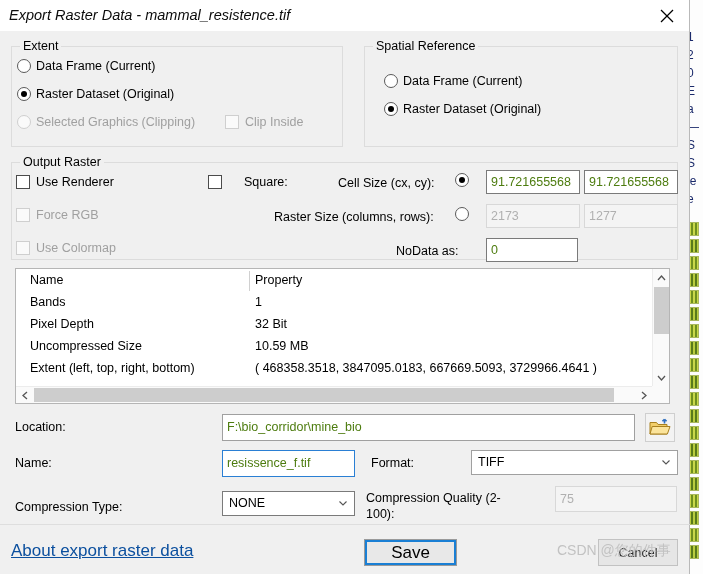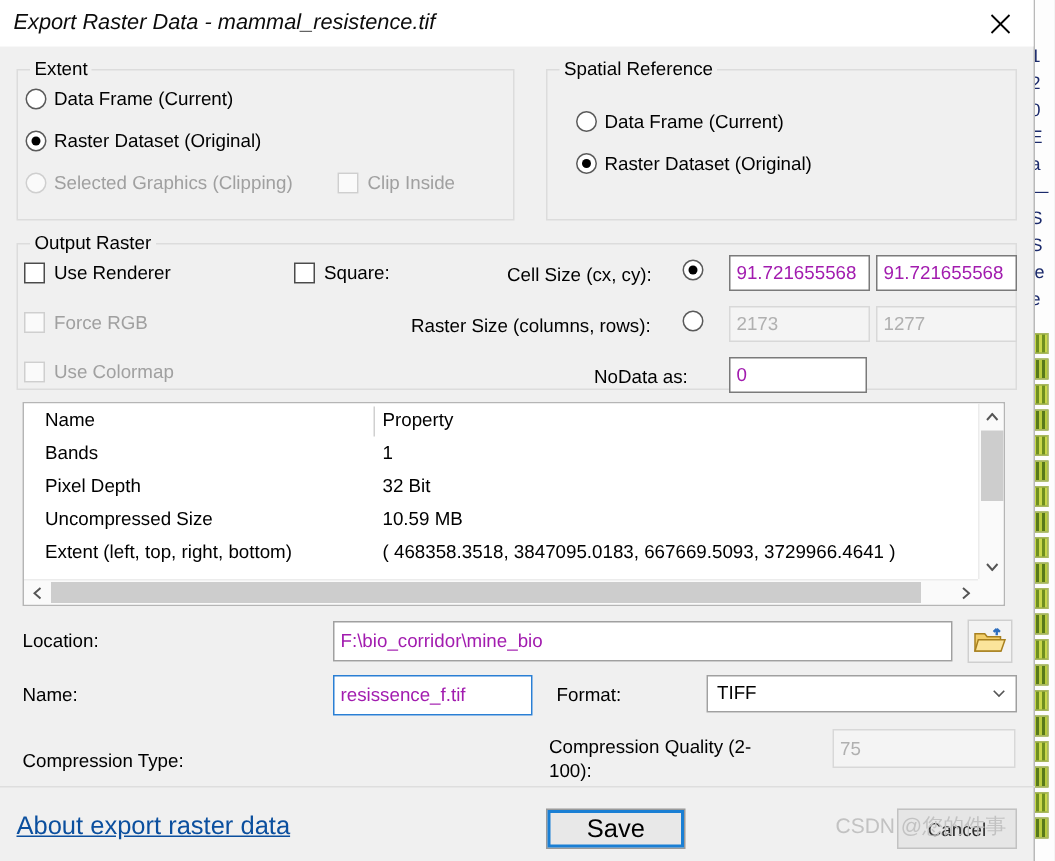--- a/index.html
+++ b/index.html
@@ -100,21 +100,21 @@
   .check.disabled .box{border-color:#cfcfcf;background:#fafafa;}
   .check .lbl{font-size:12.5px;}
 
   
   .lab{position:absolute;white-space:nowrap;font-size:12.5px;color:#000;}
 
   
   .tinput{
     position:absolute;box-sizing:border-box;
     border:1px solid #7a7a7a;background:#fff;
-    font-family:"Liberation Sans",sans-serif;font-size:12.5px;color:#a21caf;
+    font-family:"Liberation Sans",sans-serif;font-size:12.5px;color:#4d7c0f;
     padding:0 4px;line-height:22px;height:24px;overflow:hidden;
     white-space:nowrap;
   }
   .tinput.disabled{border-color:#d8d8d8;background:#f4f4f4;color:#b0b0b0;}
   .tinput.focus{border:1px solid #2a7fd4;}
   .tinput.flat{border:1px solid #a0a0a0;}
 
   
   .combo{
     position:absolute;box-sizing:border-box;
@@ -286,21 +286,21 @@
   <div class="check disabled" style="left:16px;top:208px;">
     <span class="box"></span>
     <span class="lbl">Force RGB</span>
   </div>
 
   <div class="check disabled" style="left:16px;top:241px;">
     <span class="box"></span>
     <span class="lbl">Use Colormap</span>
   </div>
 
-  <div class="check" style="left:196px;top:175px;">
+  <div class="check" style="left:208px;top:175px;gap:16px;">
     <span class="box"></span>
     <span class="lbl">Square:</span>
   </div>
 
   <div class="lab" style="left:338px;top:176px;">Cell Size (cx, cy):</div>
   <div class="radio on" style="left:455px;top:173px;">
     <span class="dot"></span>
   </div>
   <div class="tinput" style="left:486px;top:170px;width:94px;">91.721655568</div>
   <div class="tinput" style="left:584px;top:170px;width:94px;">91.721655568</div>
@@ -384,20 +384,26 @@
   <div class="tinput focus" style="left:222px;top:450px;width:133px;height:27px;line-height:25px;">resissence_f.tif</div>
   <div class="lab" style="left:371px;top:456px;">Format:</div>
   <div class="combo" style="left:471px;top:450px;width:207px;">
     <span>TIFF</span>
     <svg class="arrow" viewBox="0 0 8 5">
         <polyline points="0.5,0.5 4,4 7.5,0.5" fill="none" stroke="#555" stroke-width="1.1"></polyline>
       </svg>
   </div>
 
   <div class="lab" style="left:15px;top:500px;">Compression Type:</div>
+  <div class="combo" style="left:222px;top:491px;width:133px;border-color:#7a7a7a;">
+    <span>NONE</span>
+    <svg class="arrow" viewBox="0 0 8 5">
+        <polyline points="0.5,0.5 4,4 7.5,0.5" fill="none" stroke="#555" stroke-width="1.1"></polyline>
+      </svg>
+  </div>
   <div class="lab" style="left:366px;top:490px;white-space:normal;width:150px;line-height:16px;">Compression Quality (2-100):</div>
   <div class="tinput disabled" style="left:555px;top:486px;width:122px;height:26px;line-height:24px;">75</div>
 
   <div id="sep"></div>
 
   <div id="about-link">About export raster data</div>
   <div id="save-btn">
     <span>Save</span>
   </div>
   <div id="cancel-btn">

